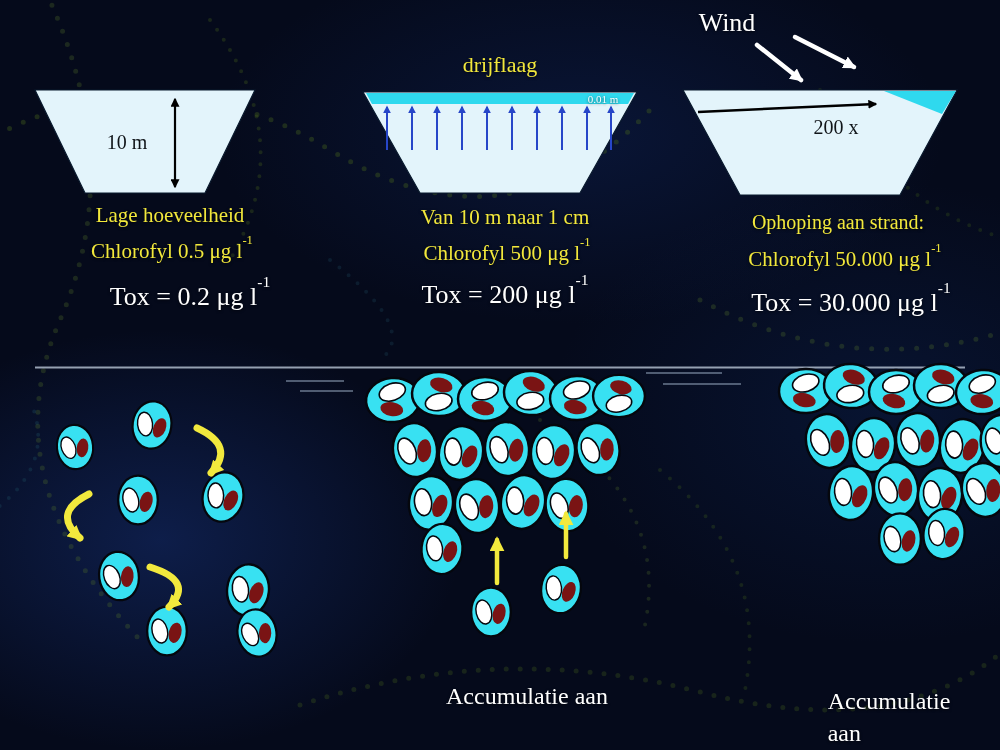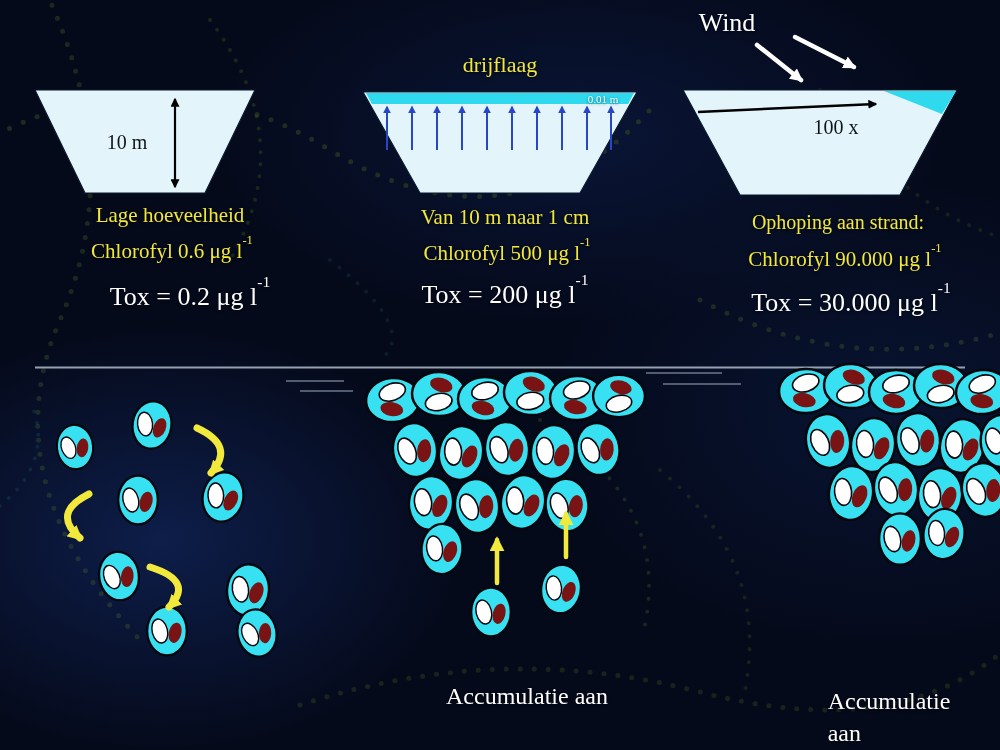--- a/index.html
+++ b/index.html
@@ -331,41 +331,41 @@
 
     <g>
       <line class="yellow-arrow" stroke-width="4.5" x1="497" y1="583" x2="497" y2="540" marker-end="url(#mYellow)"></line>
       <line class="yellow-arrow" stroke-width="4.5" x1="566" y1="557" x2="566" y2="514" marker-end="url(#mYellow)"></line>
     </g>
   </svg>
 
   <div class="txt black s20" style="left:127px;top:131px">10 m</div>
   <div class="txt yellow s21" style="left:170px;top:203px">Lage hoeveelheid</div>
   <div class="txt yellow s21" style="left:172px;top:239px">
-    <span>Chlorofyl 0.6 μg l</span><sup>-1</sup>
+    <span>Chlorofyl 0.5 μg l</span><sup>-1</sup>
   </div>
   <div class="txt white s26" style="left:190px;top:281px">
     <span>Tox = 0.2 μg l</span><sup>-1</sup>
   </div>
 
   <div class="txt yellow s22" style="left:500px;top:52px">drijflaag</div>
   <div class="txt white s11" style="left:603px;top:93px">0.01 m</div>
   <div class="txt yellow s21" style="left:505px;top:205px">Van 10 m naar 1 cm</div>
   <div class="txt yellow s21" style="left:507px;top:241px">
     <span>Chlorofyl 500 μg l</span><sup>-1</sup>
   </div>
   <div class="txt white s26" style="left:505px;top:279px">
     <span>Tox = 200 μg l</span><sup>-1</sup>
   </div>
 
   <div class="txt white s26" style="left:727px;top:8px">Wind</div>
-  <div class="txt black s20" style="left:836px;top:116px">100 x</div>
+  <div class="txt black s20" style="left:836px;top:116px">200 x</div>
   <div class="txt yellow s20" style="left:838px;top:211px">Ophoping aan strand:</div>
   <div class="txt yellow s21" style="left:845px;top:247px">
-    <span>Chlorofyl 90.000 μg l</span><sup>-1</sup>
+    <span>Chlorofyl 50.000 μg l</span><sup>-1</sup>
   </div>
   <div class="txt white s26" style="left:851px;top:287px">
     <span>Tox = 30.000 μg l</span><sup>-1</sup>
   </div>
 
   <div class="txt2 white s24" style="left:527px;top:681px">
     <div>Accumulatie aan</div>
   </div>
   <div class="txt2 white s24" style="left:889px;top:686px">
     <div>Accumulatie aan</div>

